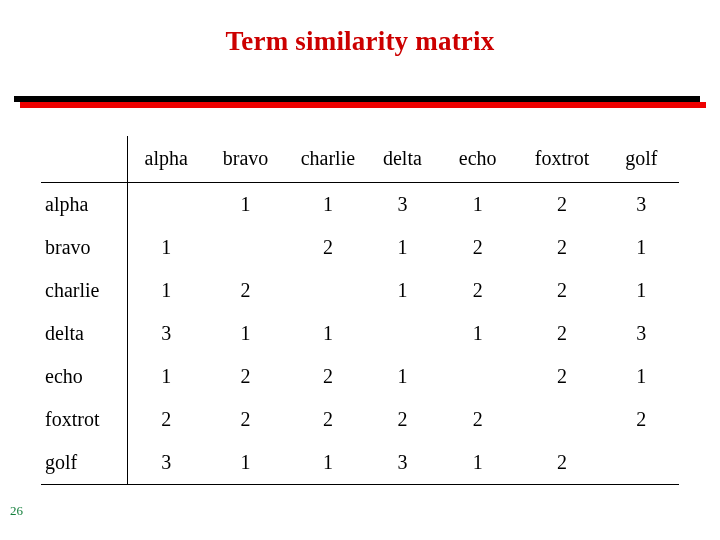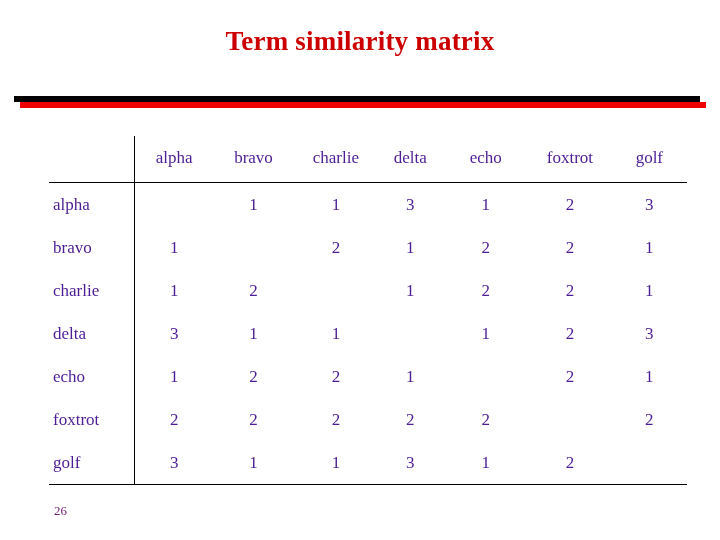--- a/index.html
+++ b/index.html
@@ -57,23 +57,22 @@
   .matrix-wrap {
     position: absolute;
     left: 41px;
     top: 136px;
     width: 638px;
   }
   table.matrix {
     border-collapse: collapse;
     width: 638px;
     font-family: "Liberation Serif", serif;
-    font-size: 17px;
-    color: #4c1d95;
-    margin-left: 8px;
+    font-size: 20px;
+    color: #000000;
   }
   table.matrix th, table.matrix td {
     border: none;
     padding: 0;
     height: 43px;
     vertical-align: middle;
   }
   table.matrix thead tr {
     border-bottom: 1px solid #000000;
   }
@@ -116,22 +115,21 @@
     font-family: "Liberation Serif", serif;
     font-size: 18px;
     color: #000000;
   }
   .page-number {
     position: absolute;
     left: 10px;
     top: 503px;
     font-family: "Liberation Serif", serif;
     font-size: 13px;
-    color: #701a75;
-    margin-left: 44px;
+    color: #15803d;
   }
 </style>
 </head>
 <body>
 
 <div class="slide">
 
   <div class="slide-title">Term similarity matrix</div>
 
   <div class="rule-wrap">

